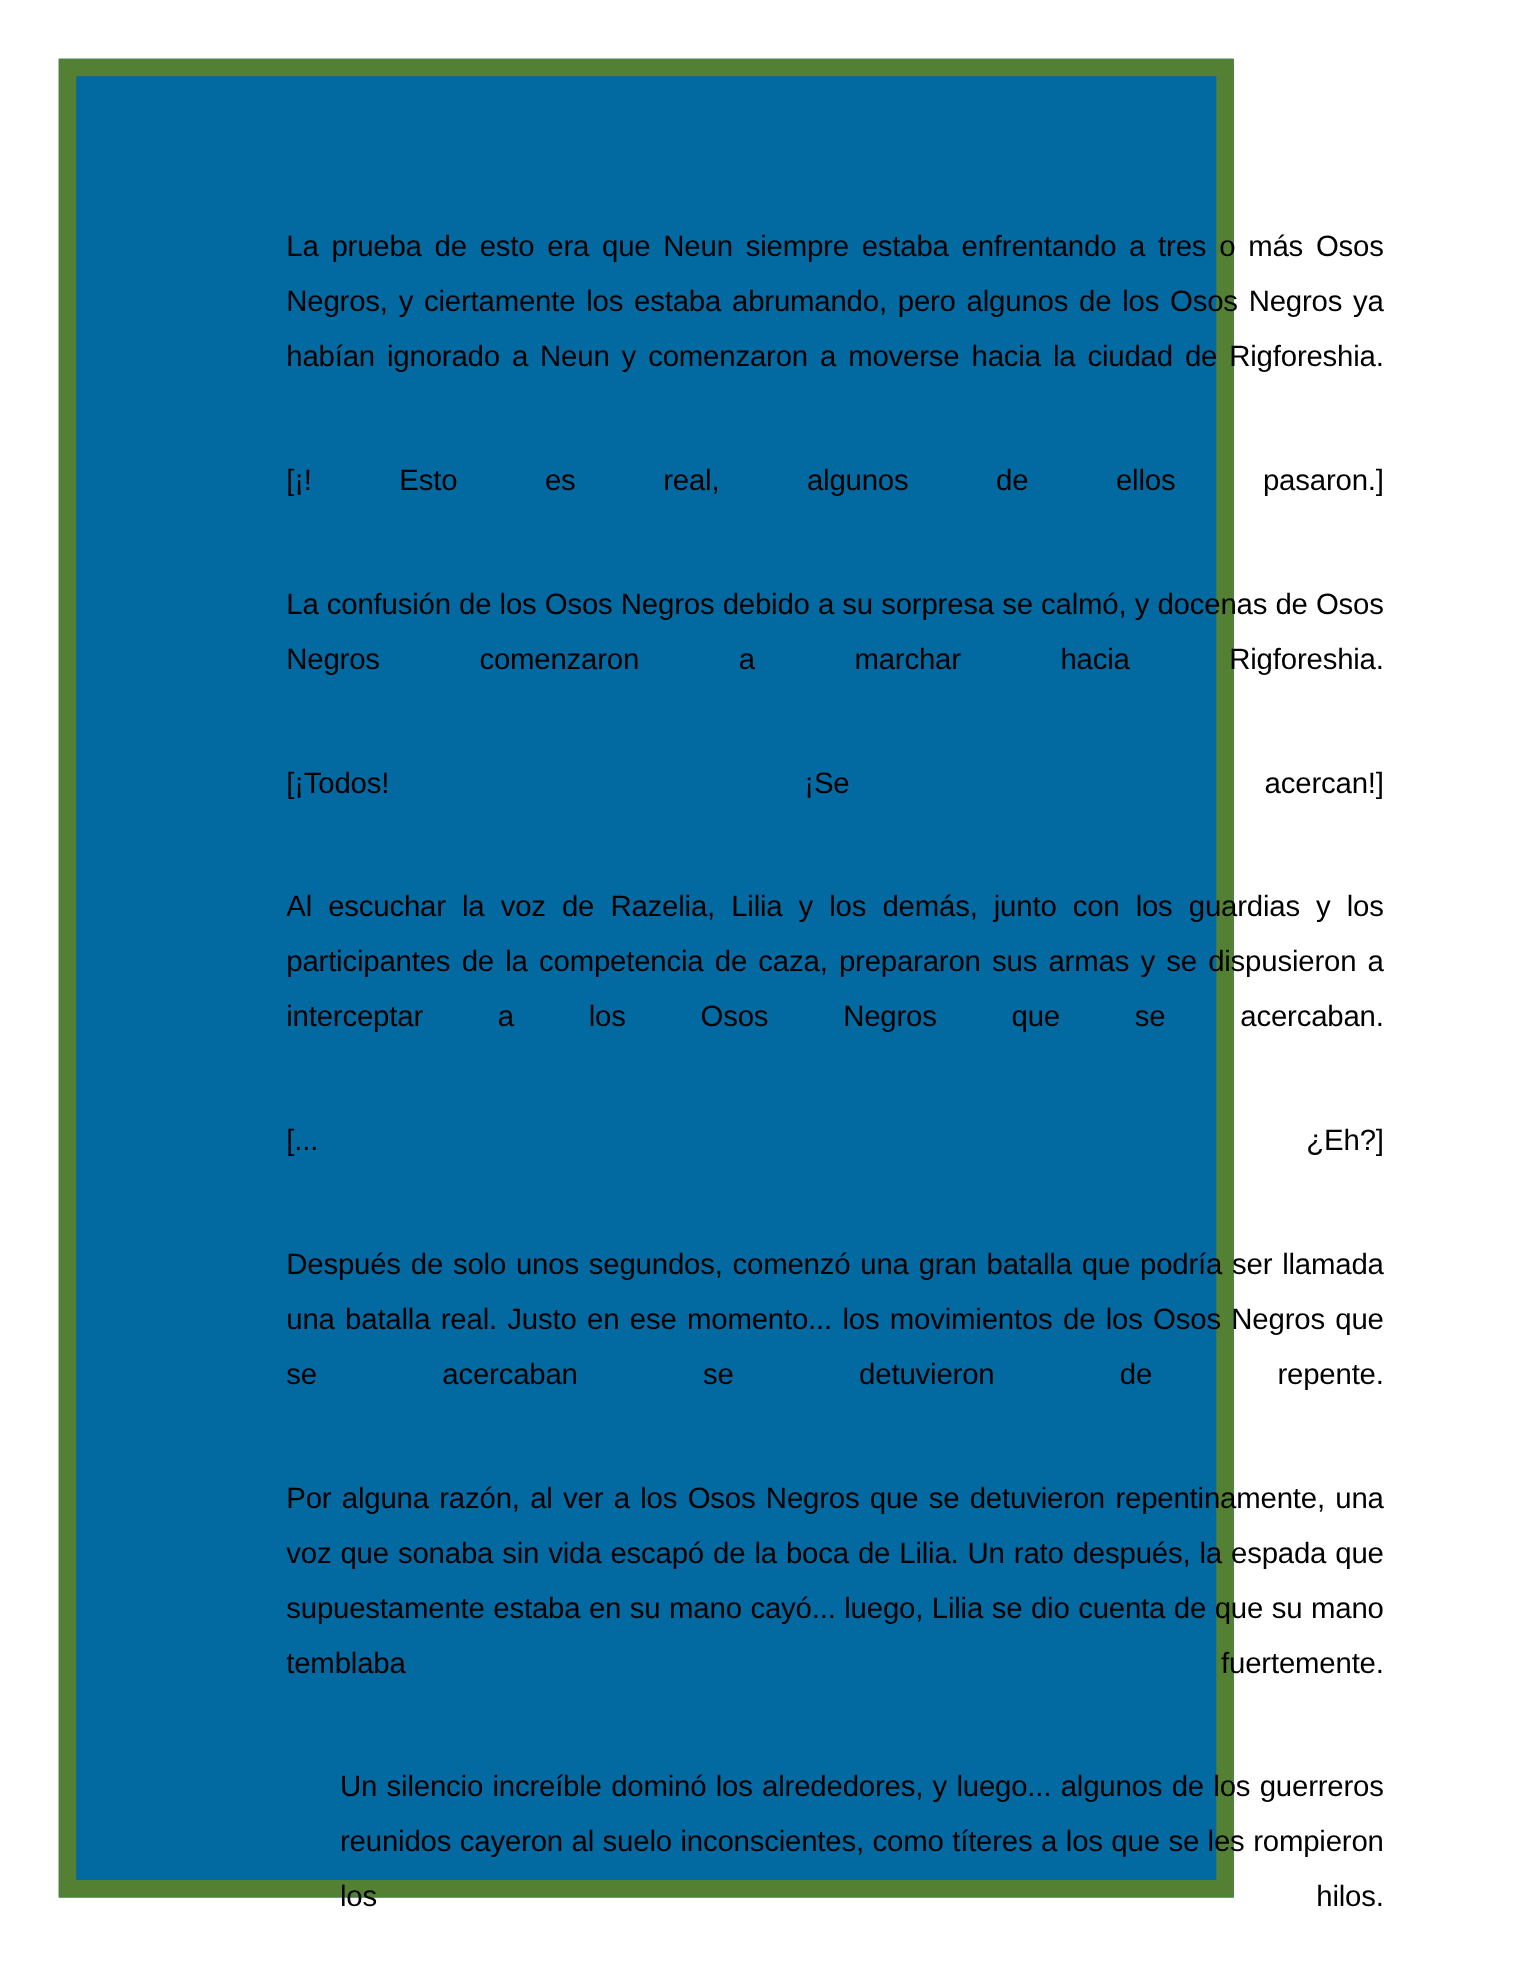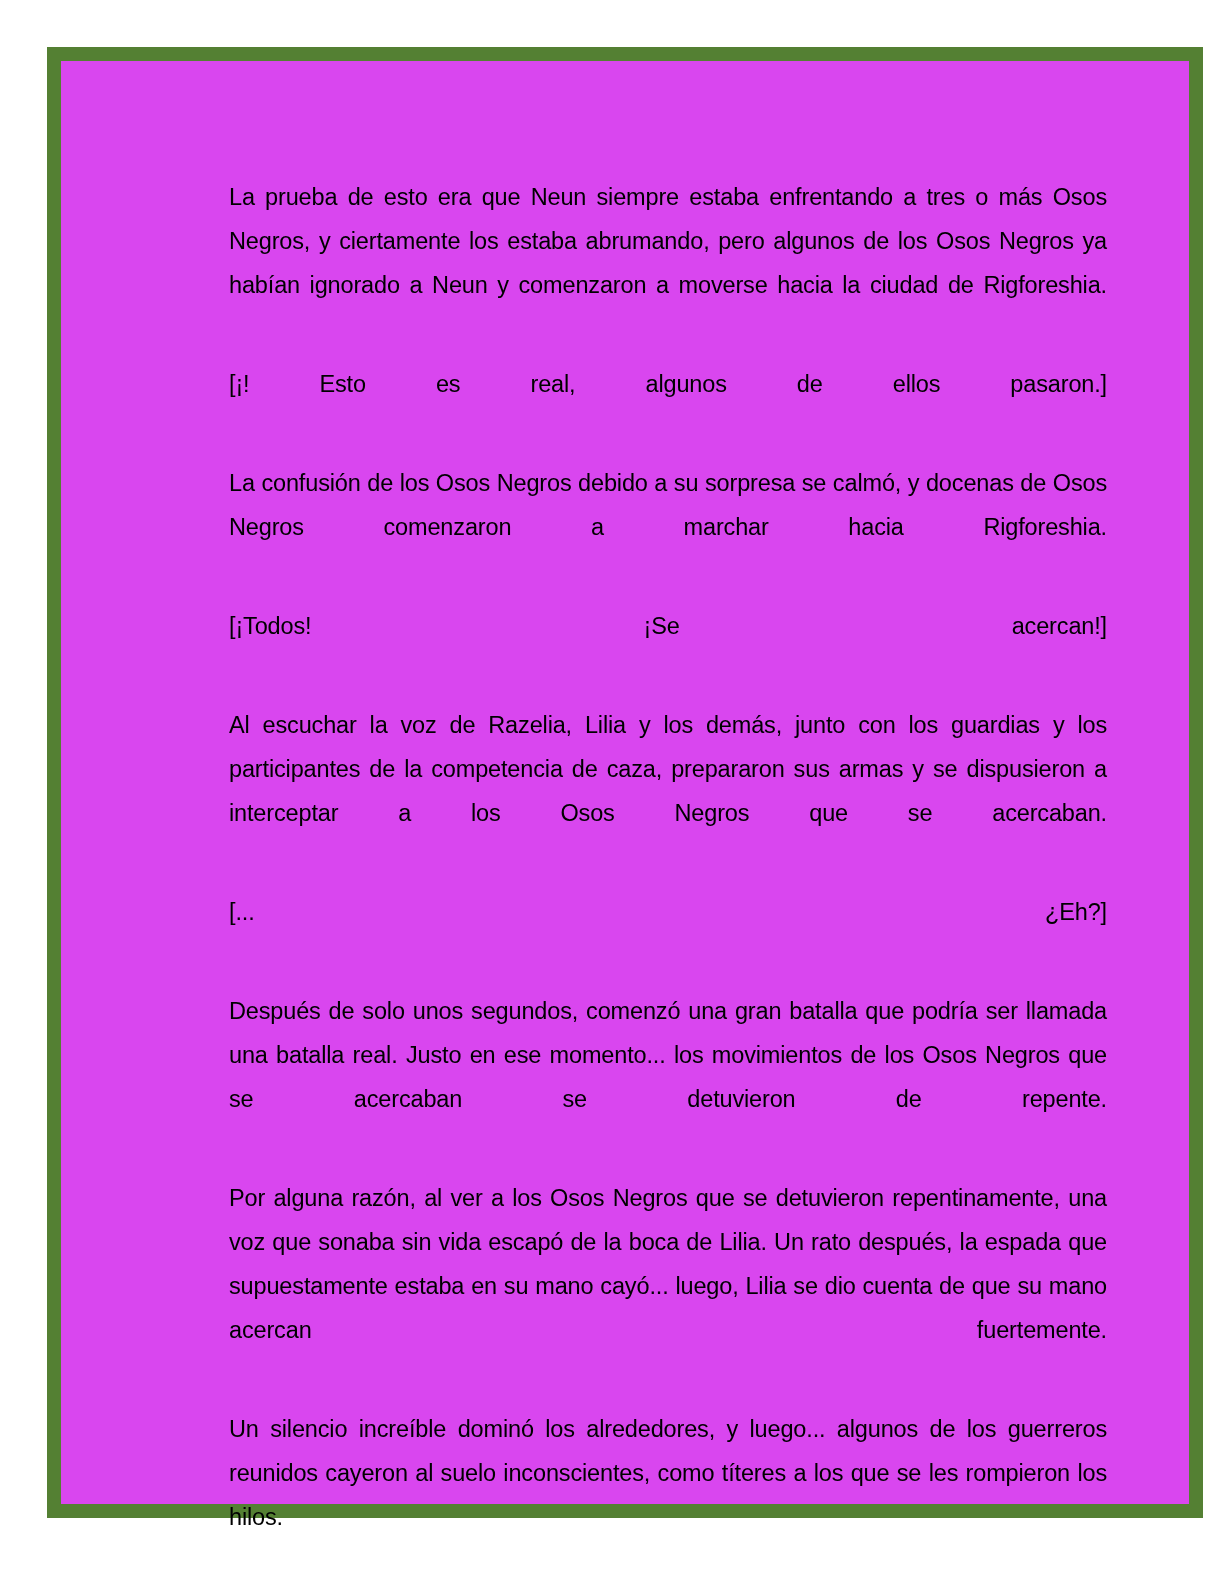--- a/index.html
+++ b/index.html
@@ -23,25 +23,25 @@
     top: 0;
     width: 1224px;
     height: 1584px;
     background: #ffffff;
   }
 
   #frame-border {
     position: absolute;
     left: 47px;
     top: 47px;
-    width: 1156px;       
+    width: 940px;       
     height: 1471px;      
     border: 14px solid #548033;
     box-sizing: border-box;
-    background: #d946ef;
+    background: #0369a1;
   }
 
   
   #doc-body {
     position: absolute;
     left: 168px;
     top: 114px;
     width: 878px;
     color: #000000;
   }
@@ -82,19 +82,19 @@
       <p class="para" style="text-align: justify;">La confusión de los Osos Negros debido a su sorpresa se calmó, y docenas de Osos Negros comenzaron a marchar hacia Rigforeshia.</p>
 
       <p class="para" style="text-align: justify;">[¡Todos! ¡Se acercan!]</p>
 
       <p class="para" style="text-align: justify;">Al escuchar la voz de Razelia, Lilia y los demás, junto con los guardias y los participantes de la competencia de caza, prepararon sus armas y se dispusieron a interceptar a los Osos Negros que se acercaban.</p>
 
       <p class="para" style="text-align: justify;">[... ¿Eh?]</p>
 
       <p class="para" style="text-align: justify;">Después de solo unos segundos, comenzó una gran batalla que podría ser llamada una batalla real. Justo en ese momento... los movimientos de los Osos Negros que se acercaban se detuvieron de repente.</p>
 
-      <p class="para" style="text-align: justify;">Por alguna razón, al ver a los Osos Negros que se detuvieron repentinamente, una voz que sonaba sin vida escapó de la boca de Lilia. Un rato después, la espada que supuestamente estaba en su mano cayó... luego, Lilia se dio cuenta de que su mano acercan fuertemente.</p>
+      <p class="para" style="text-align: justify;">Por alguna razón, al ver a los Osos Negros que se detuvieron repentinamente, una voz que sonaba sin vida escapó de la boca de Lilia. Un rato después, la espada que supuestamente estaba en su mano cayó... luego, Lilia se dio cuenta de que su mano temblaba fuertemente.</p>
 
-      <p class="para" style="text-align: justify;">Un silencio increíble dominó los alrededores, y luego... algunos de los guerreros reunidos cayeron al suelo inconscientes, como títeres a los que se les rompieron los hilos.</p>
+      <p class="para" style="text-align: justify; margin-left: 43px;">Un silencio increíble dominó los alrededores, y luego... algunos de los guerreros reunidos cayeron al suelo inconscientes, como títeres a los que se les rompieron los hilos.</p>
 
     </div>
   </div>
 </div>
 
 </body></html>

